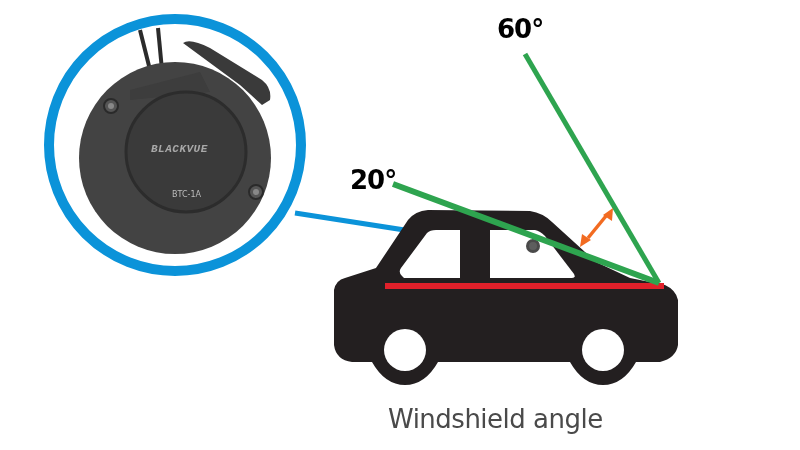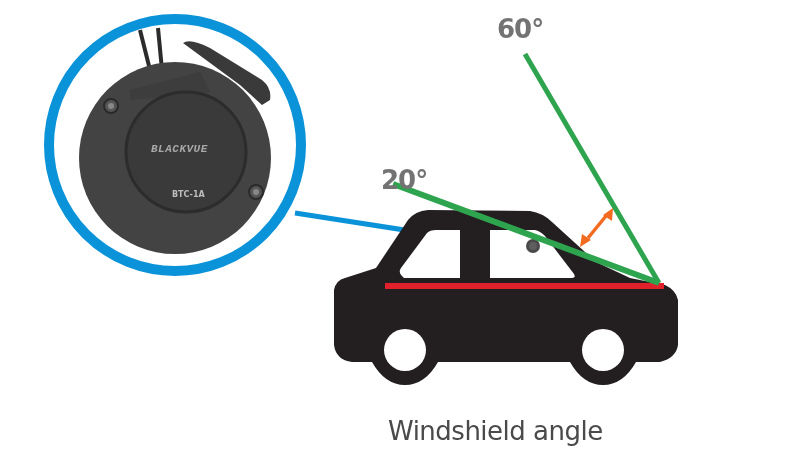--- a/index.html
+++ b/index.html
@@ -1,21 +1,21 @@
 <!DOCTYPE html>
 <html><head>
 <meta charset="utf-8">
 <style>
   html, body { margin: 0; padding: 0; background: #ffffff; }
   body { width: 800px; height: 450px; position: relative; overflow: hidden; font-family: "DejaVu Sans", sans-serif; }
   svg { position: absolute; left: 0; top: 0; }
-  .deg-label { position: absolute; color: #737373; font-family: "DejaVu Sans", sans-serif; font-weight: bold; font-size: 26px; letter-spacing: -1px; }
-  .caption { position: absolute; left: 388px; top: 416px; color: #4a4a4a; font-family: "DejaVu Sans", sans-serif; font-size: 26px; letter-spacing: -0.5px; }
+  .deg-label { position: absolute; color: #000000; font-family: "DejaVu Sans", sans-serif; font-weight: bold; font-size: 26px; letter-spacing: -1px; }
+  .caption { position: absolute; left: 388px; top: 404px; color: #4a4a4a; font-family: "DejaVu Sans", sans-serif; font-size: 26px; letter-spacing: -0.5px; }
   .brand { position: absolute; color: #a8a8a8; font-family: Liberation Mono, monospace; font-style: italic; font-weight: bold; font-size: 11px; letter-spacing: 0.5px; }
-  .model { position: absolute; color: #bdbdbd; font-family: "DejaVu Sans", sans-serif; font-weight: bold; font-size: 8px; }
+  .model { position: absolute; color: #bdbdbd; font-family: "DejaVu Sans", sans-serif; font-weight: normal; font-size: 8px; }
 </style>
 </head>
 <body>
 
 <svg width="800" height="450" viewBox="0 0 800 450">
 
   <line x1="295" y1="213" x2="514" y2="247" stroke="#0b93d9" stroke-width="5"></line>
 
   <g>
     <path d="M 345 278
@@ -83,15 +83,15 @@
     <circle cx="256" cy="192" r="3" fill="#888"></circle>
 
     <circle cx="175" cy="145" r="126" fill="none" stroke="#0b93d9" stroke-width="10"></circle>
   </g>
 </svg>
 
 <div class="brand" style="left:151px; top:143px;">BLACKVUE</div>
 <div class="model" style="left:172px; top:190px;">BTC-1A</div>
 
 <div class="deg-label" style="left:497px; top:14px;">60°</div>
-<div class="deg-label" style="left:350px; top:165px;margin-left:31px;">20°</div>
+<div class="deg-label" style="left:350px; top:165px;">20°</div>
 
 <div class="caption">Windshield angle</div>
 
 </body></html>

